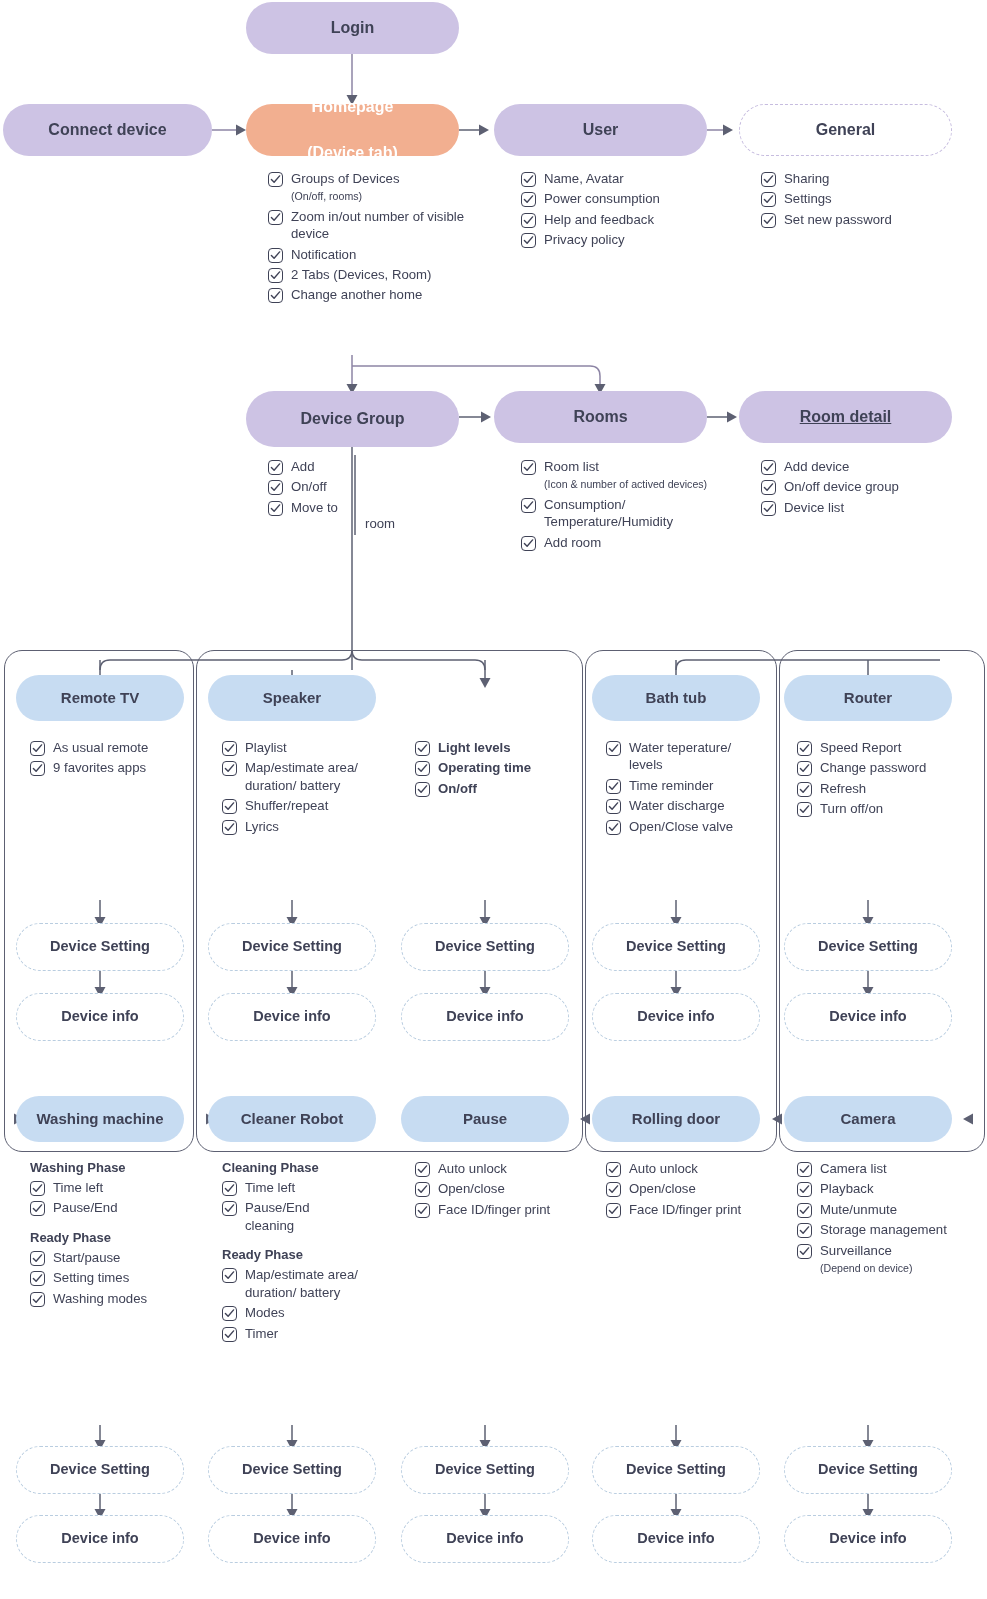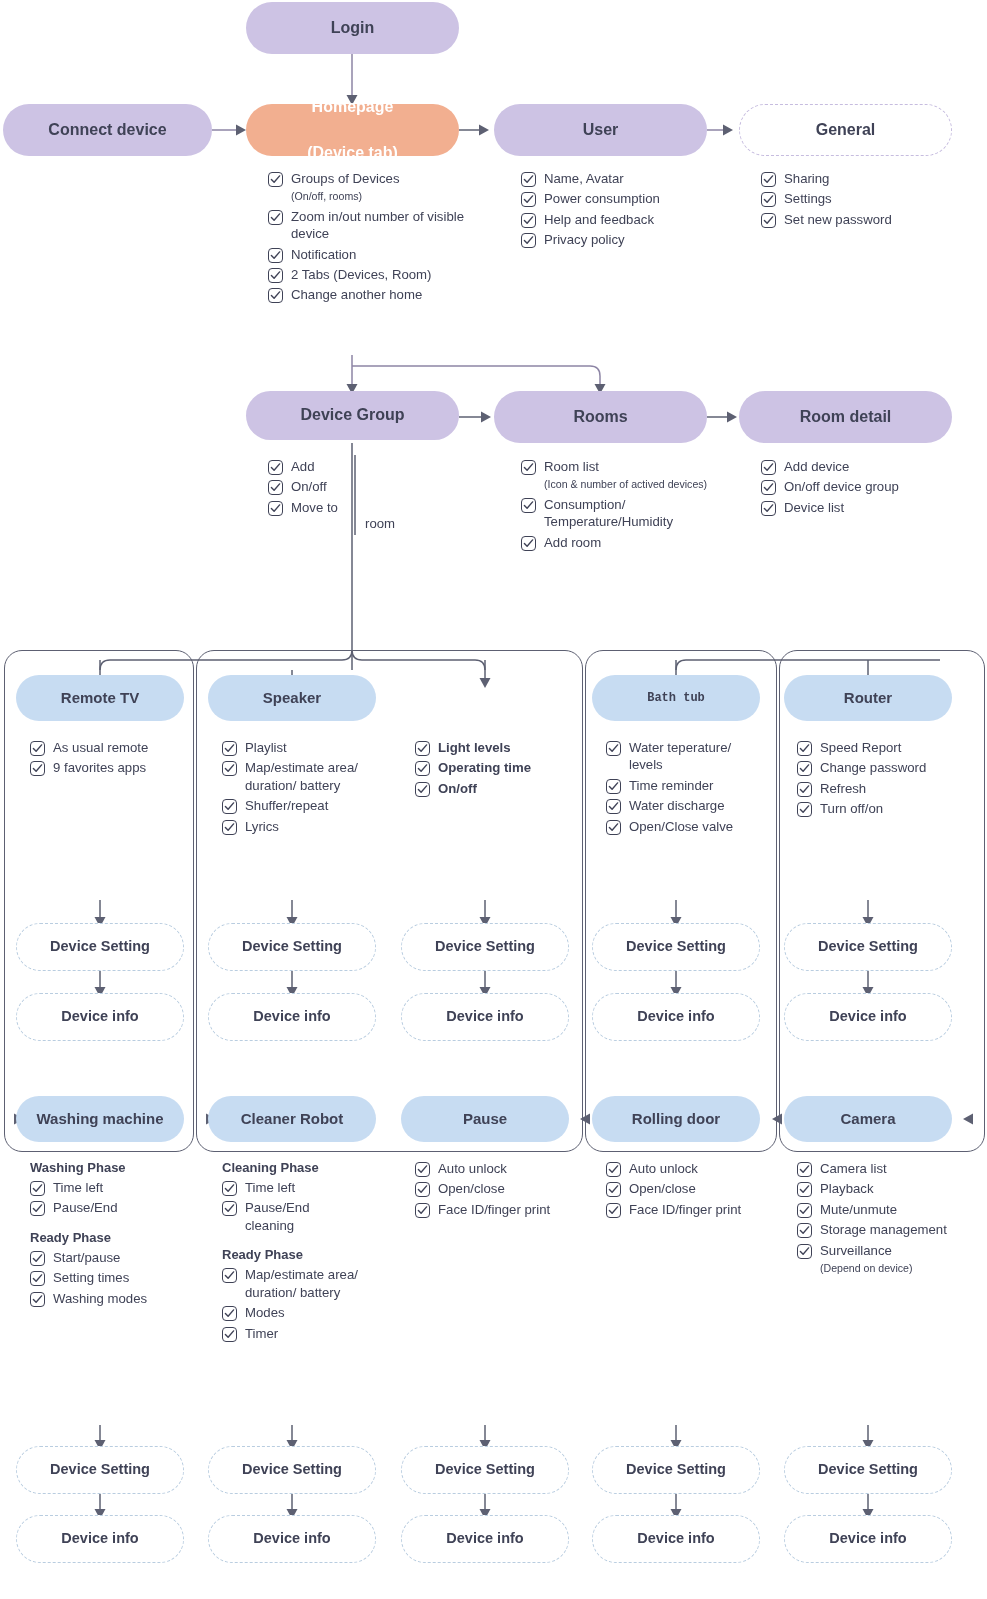--- a/index.html
+++ b/index.html
@@ -334,25 +334,25 @@
       <div class="ck-row">
         <span class="ck-box">
           <svg width="11" height="11" viewBox="0 0 11 11" aria-hidden="true">
             <path d="M1.4 5.6 L4.1 8.3 L9.6 1.9" fill="none" stroke="#3f4256" stroke-width="1.4" stroke-linecap="round" stroke-linejoin="round"></path>
           </svg>
         </span>
         <span class="ck-text">Set new password</span>
       </div>
     </div>
 
-  <div class="pill purple" style="left:246px;top:391px;width:213px;height:49px;font-size:16px;">Device Group</div>
+  <div class="pill purple" style="left:246px;top:391px;width:213px;height:56px;font-size:16px;">Device Group</div>
 
   <div class="pill purple" style="left:494px;top:391px;width:213px;height:52px;font-size:16px;">Rooms</div>
 
-  <div class="pill purple" style="left:739px;top:391px;width:213px;height:52px;font-size:16px;">Room detail</div>
+  <div class="pill purple" style="left:739px;top:391px;width:213px;height:52px;font-size:16px;text-decoration:underline;">Room detail</div>
 
   <div class="checklist" style="left:268px;top:458px;width:90px;" id="list-devicegroup">
       <div class="ck-row">
         <span class="ck-box">
           <svg width="11" height="11" viewBox="0 0 11 11" aria-hidden="true">
             <path d="M1.4 5.6 L4.1 8.3 L9.6 1.9" fill="none" stroke="#3f4256" stroke-width="1.4" stroke-linecap="round" stroke-linejoin="round"></path>
           </svg>
         </span>
         <span class="ck-text">Add</span>
       </div>
@@ -426,21 +426,21 @@
           <svg width="11" height="11" viewBox="0 0 11 11" aria-hidden="true">
             <path d="M1.4 5.6 L4.1 8.3 L9.6 1.9" fill="none" stroke="#3f4256" stroke-width="1.4" stroke-linecap="round" stroke-linejoin="round"></path>
           </svg>
         </span>
         <span class="ck-text">Device list</span>
       </div>
     </div>
 
   <div class="pill blue" style="left:208px;top:675px;width:168px;height:46px;font-size:15px;">Speaker</div>
   <div class="pill blue" style="left:16px;top:675px;width:168px;height:46px;font-size:15px;">Remote TV</div>
-  <div class="pill blue" style="left:592px;top:675px;width:168px;height:46px;font-size:12px;font-family:Liberation Mono, monospace;">Bath tub</div>
+  <div class="pill blue" style="left:592px;top:675px;width:168px;height:46px;font-size:15px;">Bath tub</div>
   <div class="pill blue" style="left:784px;top:675px;width:168px;height:46px;font-size:15px;">Router</div>
 
   <div class="checklist" style="left:30px;top:739px;width:150px;" id="list-r1-0">
       <div class="ck-row">
         <span class="ck-box">
           <svg width="11" height="11" viewBox="0 0 11 11" aria-hidden="true">
             <path d="M1.4 5.6 L4.1 8.3 L9.6 1.9" fill="none" stroke="#3f4256" stroke-width="1.4" stroke-linecap="round" stroke-linejoin="round"></path>
           </svg>
         </span>
         <span class="ck-text">As usual remote</span>

